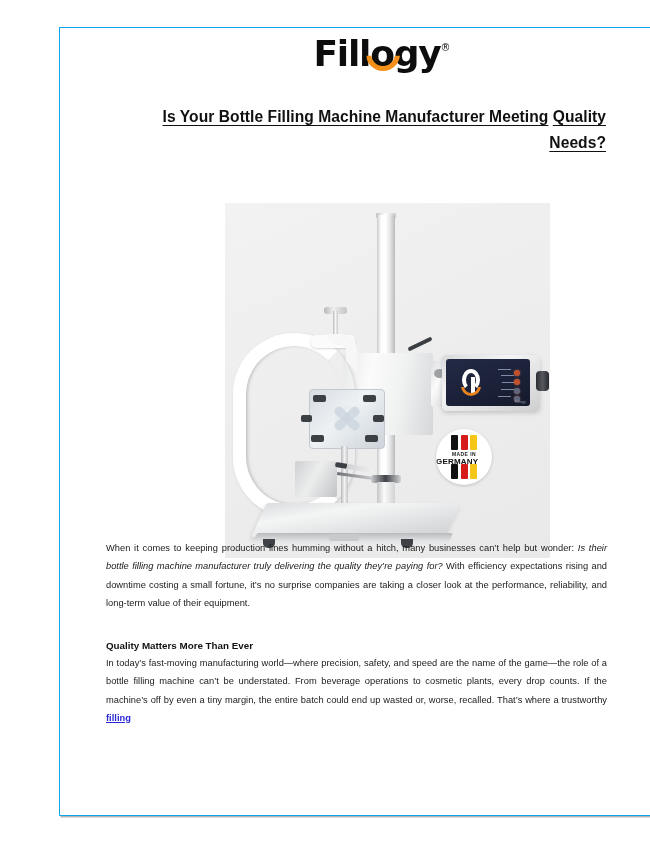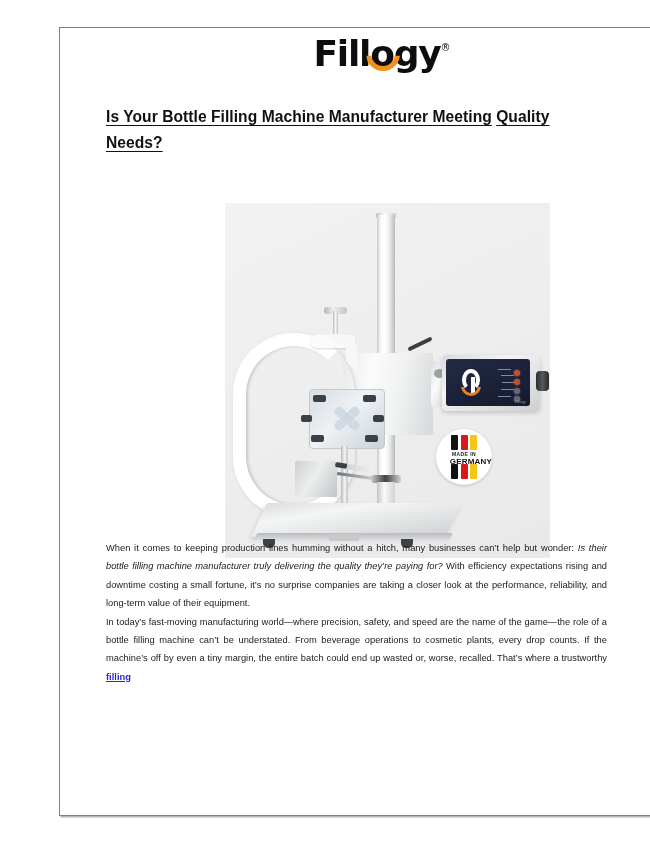--- a/index.html
+++ b/index.html
@@ -93,21 +93,21 @@
     box-sizing: border-box;
     clip-path: polygon(0 55%, 100% 55%, 100% 100%, 0 100%);
   }
 
   
   .doc-title {
     position: absolute;
     left: 46px;
     top: 66px;
     width: 500px;
-    text-align: left;
+    text-align: right;
     font-family: "Liberation Sans", sans-serif;
     font-size: 15.6px;
     font-weight: 700;
     color: #111111;
     line-height: 1.62;
     letter-spacing: 0.05px;
   }
   .doc-title span {
     text-decoration: underline;
     text-underline-offset: 2.5px;
@@ -534,21 +534,21 @@
     font-size: 5px;
     font-weight: 700;
     color: #1a1a1a;
     letter-spacing: 0.4px;
   }
   .badge-germany {
     position: absolute;
     left: 0;
     top: 28px;
     width: 100%;
-    text-align: right;
+    text-align: left;
     font-family: "Liberation Sans", sans-serif;
     font-size: 8px;
     font-weight: 700;
     color: #111111;
     letter-spacing: 0.2px;
   }
 
   
   .body-copy {
     position: absolute;
@@ -671,19 +671,20 @@
           <div class="base-edge"></div>
           <div class="base-notch"></div>
           <div class="foot f1"></div>
           <div class="foot f2"></div>
         </div>
       </div>
 
       <div class="body-copy">
         <p class="para"><span>When it comes to keeping production lines humming without a hitch, many businesses can’t help but wonder: </span><em>Is their bottle filling machine manufacturer truly delivering the quality they’re paying for?</em><span> With efficiency expectations rising and downtime costing a small fortune, it’s no surprise companies are taking a closer look at the performance, reliability, and long-term value of their equipment.</span></p>
 
+        <h2 class="section-head">Quality Matters More Than Ever</h2>
 
         <p class="para"><span>In today’s fast-moving manufacturing world—where precision, safety, and speed are the name of the game—the role of a bottle filling machine can’t be understated. From beverage operations to cosmetic plants, every drop counts. If the machine’s off by even a tiny margin, the entire batch could end up wasted or, worse, recalled. That’s where a trustworthy </span><a class="inline-link" href="#">filling</a></p>
       </div>
 
     </div>
   </div>
 </div>
 
 </body></html>

